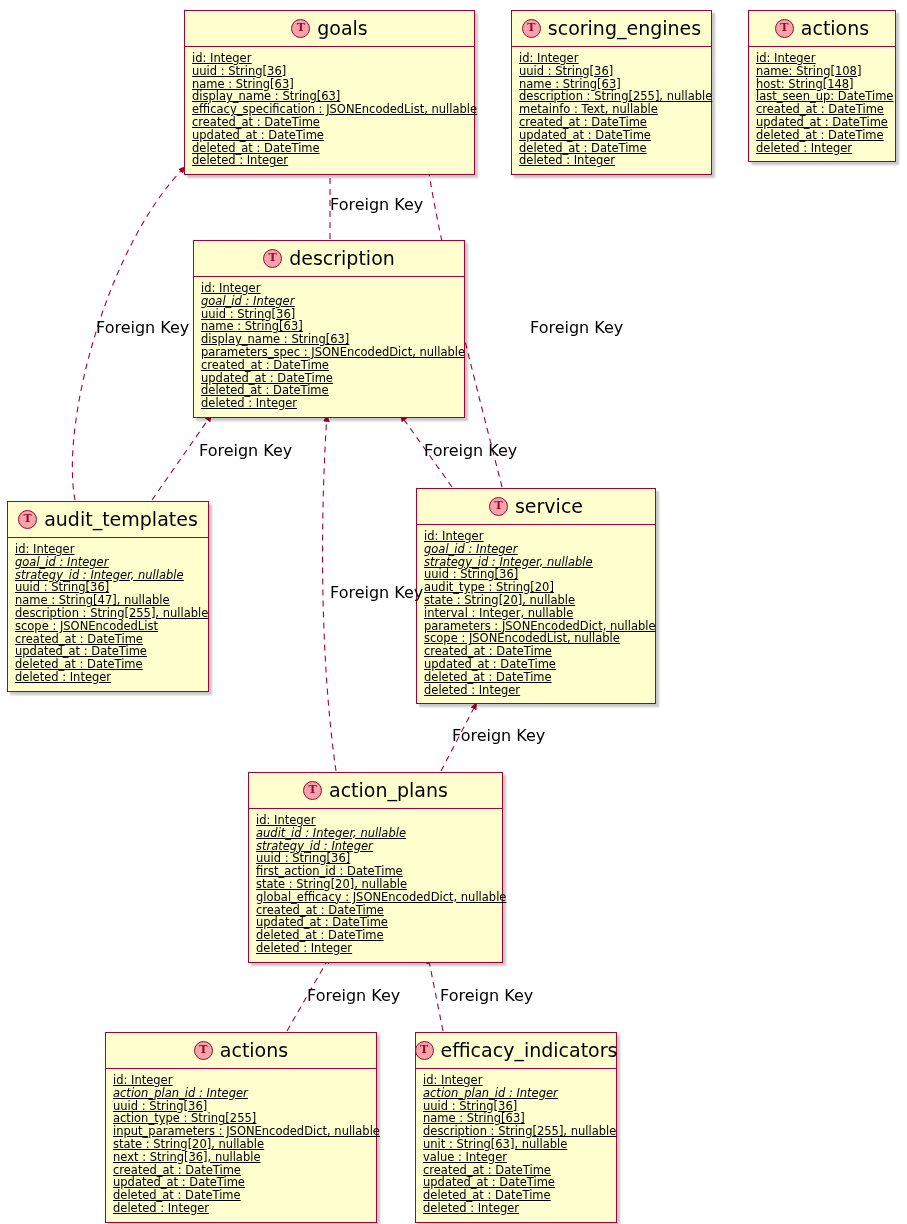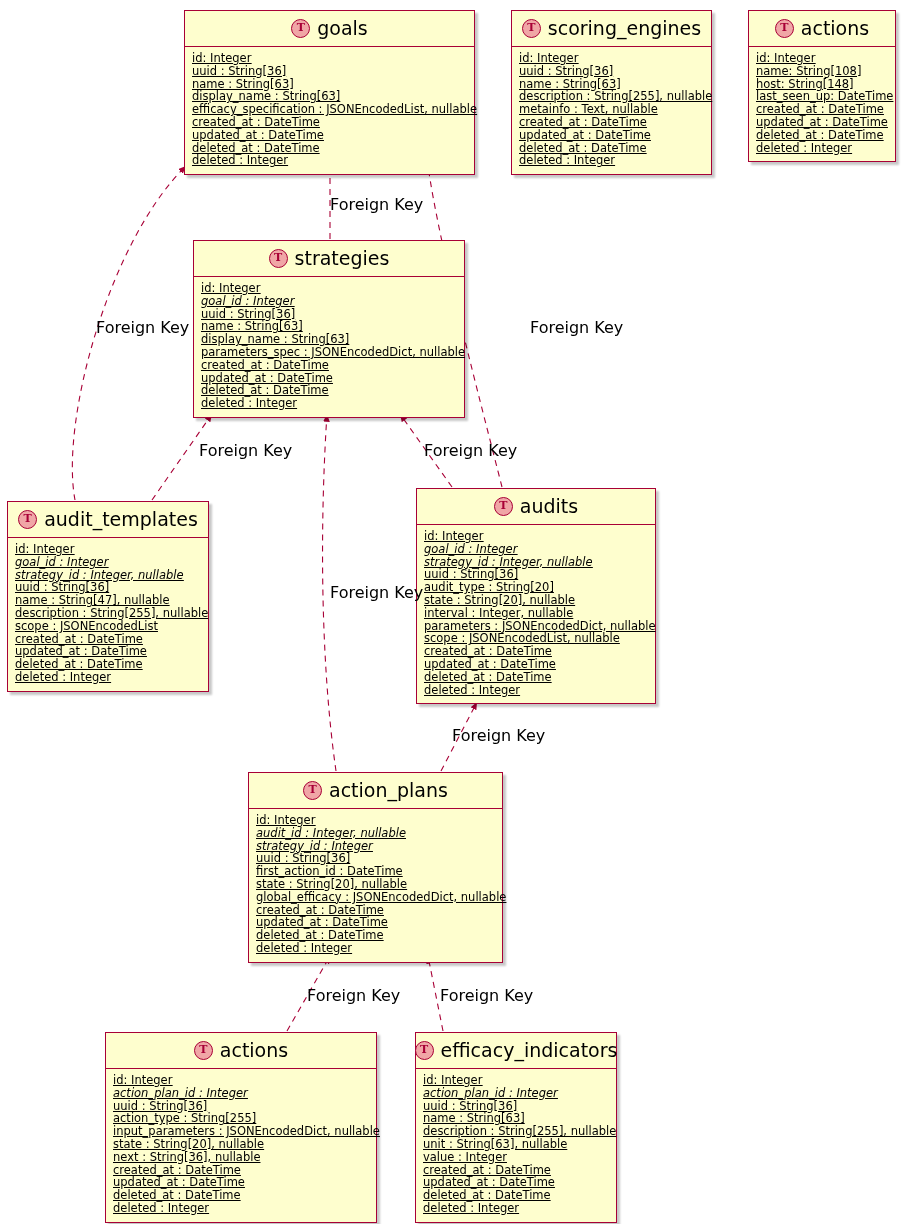--- a/index.html
+++ b/index.html
@@ -156,21 +156,21 @@
           <div class="field ">last_seen_up: DateTime</div>
           <div class="field ">created_at : DateTime</div>
           <div class="field ">updated_at : DateTime</div>
           <div class="field ">deleted_at : DateTime</div>
           <div class="field ">deleted : Integer</div>
         </div>
       </div>
       <div class="entity" style="left: 193px; top: 240px; width: 272px;">
         <div class="entity-header">
           <div class="type-badge">T</div>
-          <div class="entity-title">strategies</div>
+          <div class="entity-title">description</div>
         </div>
         <div class="field-list">
           <div class="field pk">id: Integer</div>
           <div class="field fk">goal_id : Integer</div>
           <div class="field ">uuid : String[36]</div>
           <div class="field ">name : String[63]</div>
           <div class="field ">display_name : String[63]</div>
           <div class="field ">parameters_spec : JSONEncodedDict, nullable</div>
           <div class="field ">created_at : DateTime</div>
           <div class="field ">updated_at : DateTime</div>
@@ -193,21 +193,21 @@
           <div class="field ">scope : JSONEncodedList</div>
           <div class="field ">created_at : DateTime</div>
           <div class="field ">updated_at : DateTime</div>
           <div class="field ">deleted_at : DateTime</div>
           <div class="field ">deleted : Integer</div>
         </div>
       </div>
       <div class="entity" style="left: 416px; top: 488px; width: 240px;">
         <div class="entity-header">
           <div class="type-badge">T</div>
-          <div class="entity-title">audits</div>
+          <div class="entity-title">service</div>
         </div>
         <div class="field-list">
           <div class="field pk">id: Integer</div>
           <div class="field fk">goal_id : Integer</div>
           <div class="field fk">strategy_id : Integer, nullable</div>
           <div class="field ">uuid : String[36]</div>
           <div class="field ">audit_type : String[20]</div>
           <div class="field ">state : String[20], nullable</div>
           <div class="field ">interval : Integer, nullable</div>
           <div class="field ">parameters : JSONEncodedDict, nullable</div>

